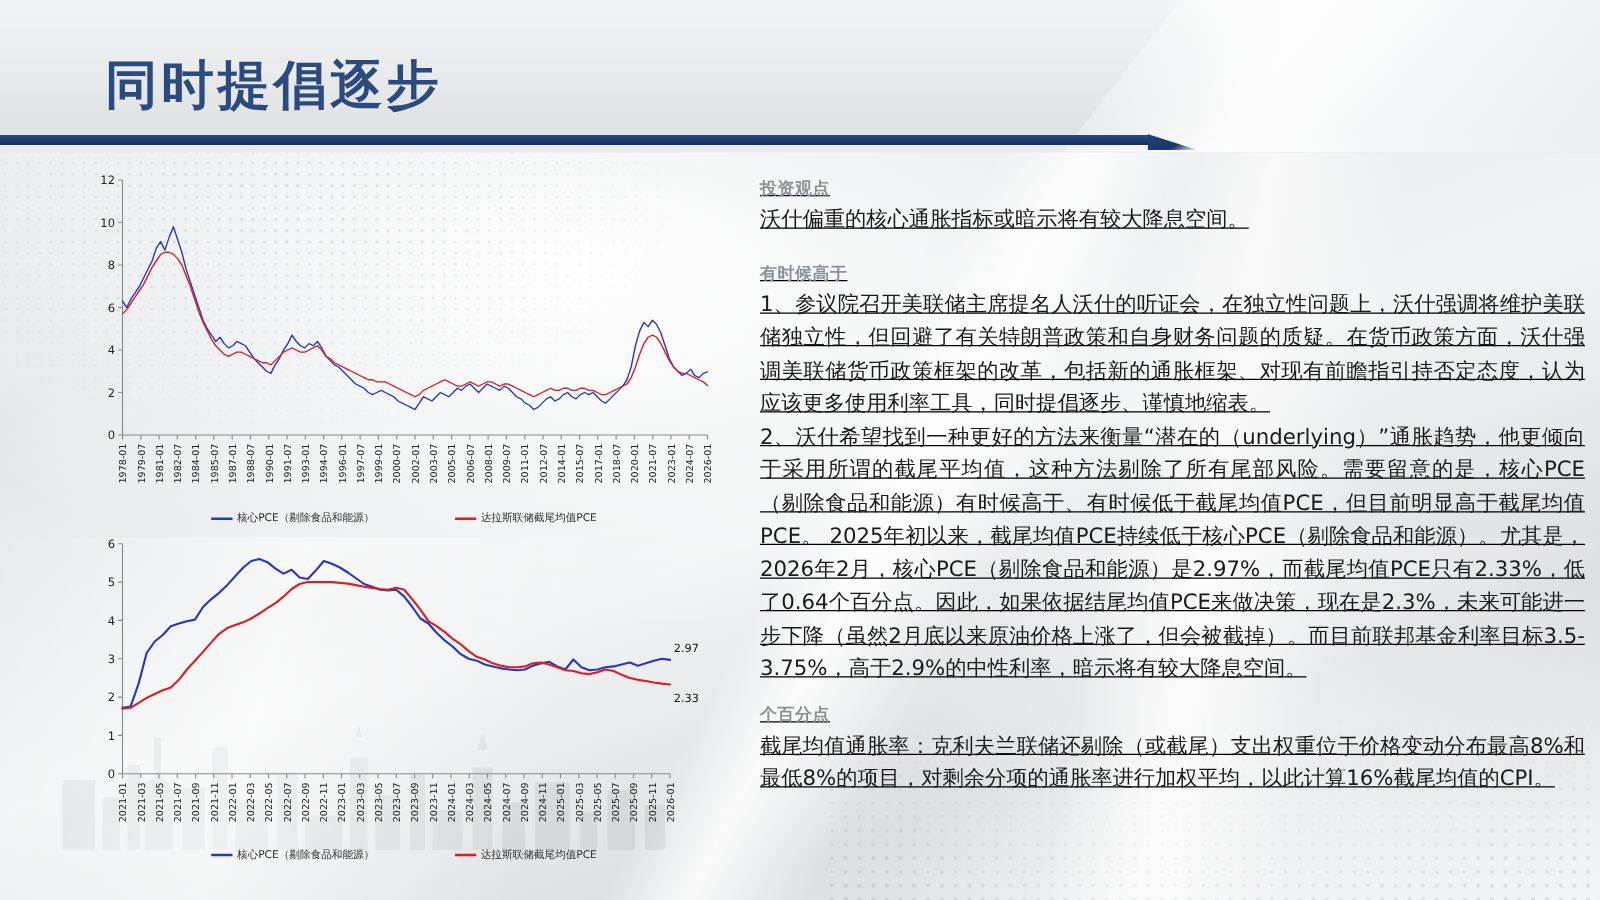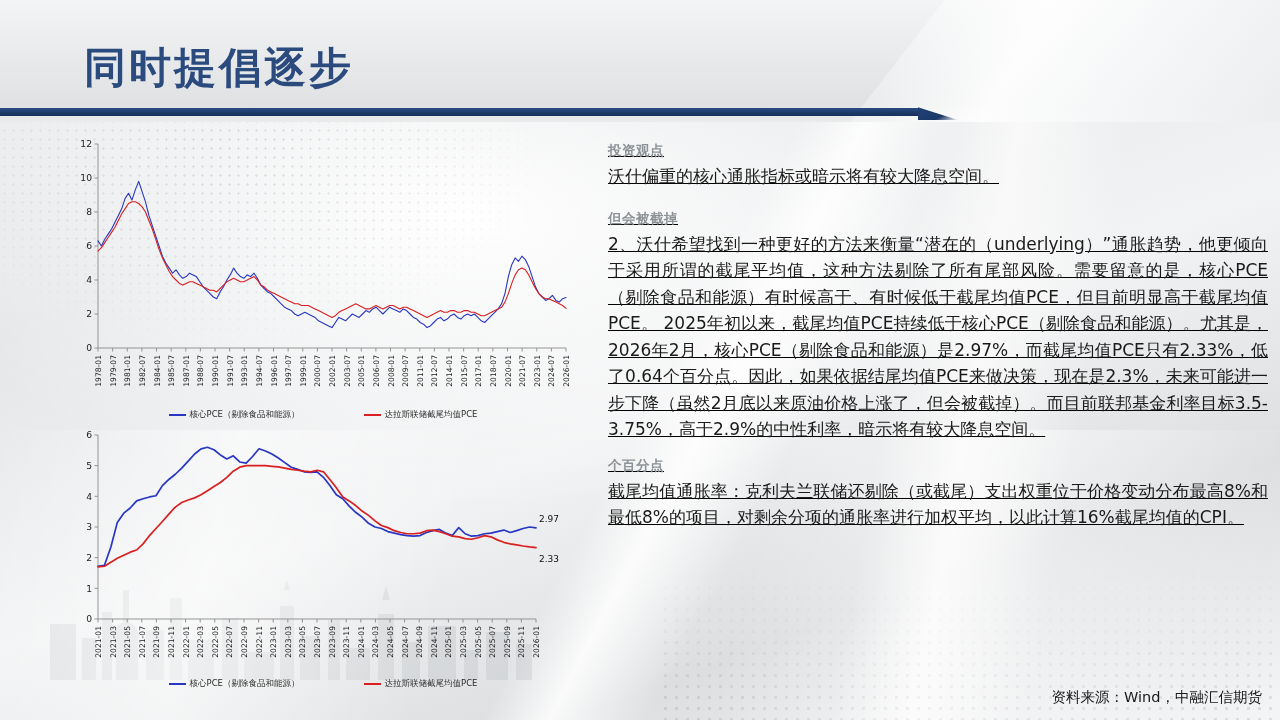--- a/index.html
+++ b/index.html
@@ -345,22 +345,22 @@
         </span>
       </div>
     </div>
 
   </div>
 
   <div class="text-col">
     <div class="sec-head">投资观点</div>
     <p class="para">沃什偏重的核心通胀指标或暗示将有较大降息空间。</p>
     <div class="gap"></div>
-    <div class="sec-head">但会被截掉</div>
+    <div class="sec-head">有时候高于</div>
+    <p class="para">1、参议院召开美联储主席提名人沃什的听证会，在独立性问题上，沃什强调将维护美联储独立性，但回避了有关特朗普政策和自身财务问题的质疑。在货币政策方面，沃什强调美联储货币政策框架的改革，包括新的通胀框架、对现有前瞻指引持否定态度，认为应该更多使用利率工具，同时提倡逐步、谨慎地缩表。</p>
     <p class="para">2、沃什希望找到一种更好的方法来衡量“潜在的（underlying）”通胀趋势，他更倾向于采用所谓的截尾平均值，这种方法剔除了所有尾部风险。需要留意的是，核心PCE（剔除食品和能源）有时候高于、有时候低于截尾均值PCE，但目前明显高于截尾均值PCE。 2025年初以来，截尾均值PCE持续低于核心PCE（剔除食品和能源）。尤其是，2026年2月，核心PCE（剔除食品和能源）是2.97%，而截尾均值PCE只有2.33%，低了0.64个百分点。因此，如果依据结尾均值PCE来做决策，现在是2.3%，未来可能进一步下降（虽然2月底以来原油价格上涨了，但会被截掉）。而目前联邦基金利率目标3.5-3.75%，高于2.9%的中性利率，暗示将有较大降息空间。</p>
     <div class="gap-sm"></div>
     <div class="sec-head">个百分点</div>
     <p class="para">截尾均值通胀率：克利夫兰联储还剔除（或截尾）支出权重位于价格变动分布最高8%和最低8%的项目，对剩余分项的通胀率进行加权平均，以此计算16%截尾均值的CPI。</p>
   </div>
 
-  <div class="source">资料来源：Wind，中融汇信期货</div>
 
 </div>
 
 </body></html>

